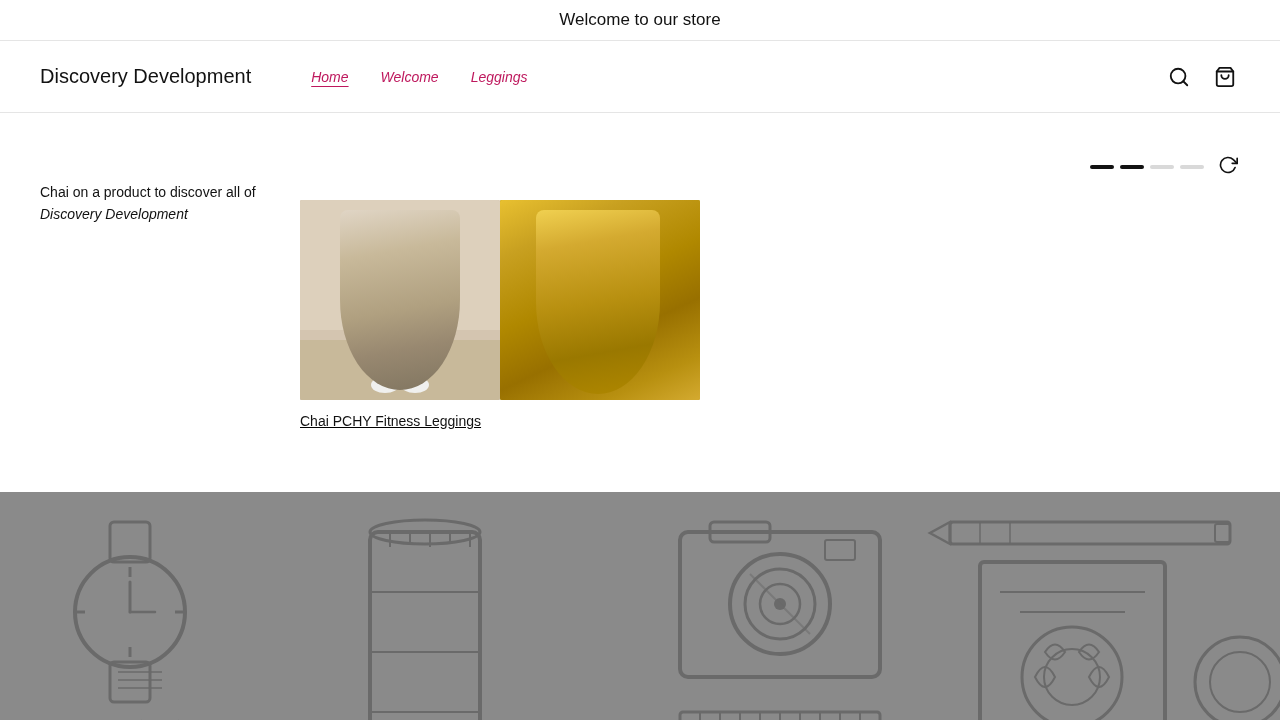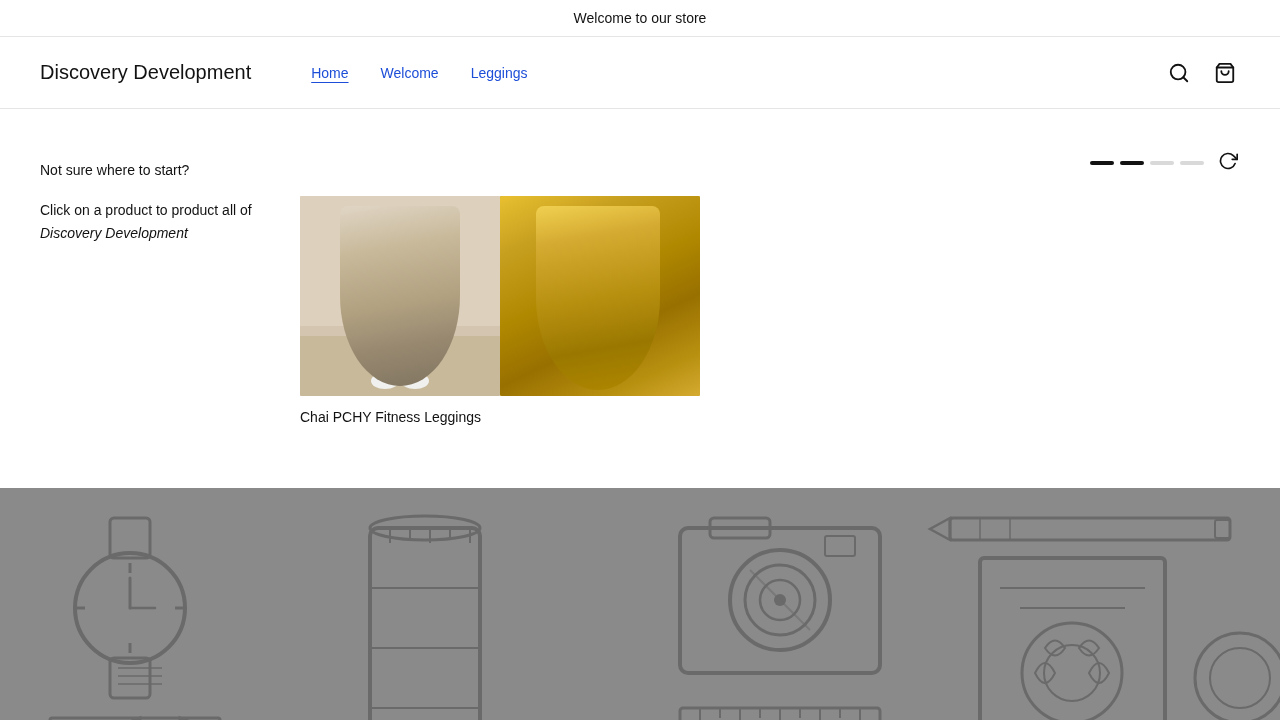--- a/index.html
+++ b/index.html
@@ -4,21 +4,21 @@
   <style>
     * { margin: 0; padding: 0; box-sizing: border-box; }
     body { font-family: -apple-system, BlinkMacSystemFont, 'Segoe UI', sans-serif; background: #fff; overflow-x: hidden; }
 
     
     .announcement-bar {
       background: #fff;
       border-bottom: 1px solid #e5e5e5;
       text-align: center;
       padding: 10px 20px;
-      font-size: 14px;
+      font-size: 17px;
       color: #121212;
     }
 
     
     .header {
       display: flex;
       align-items: center;
       padding: 0 40px;
       height: 72px;
       border-bottom: 1px solid #e5e5e5;
@@ -33,23 +33,24 @@
       white-space: nowrap;
     }
     .header-nav {
       display: flex;
       align-items: center;
       gap: 32px;
       flex: 1;
     }
     .nav-link {
       font-size: 14px;
-      color: #1d4ed8;
+      color: #be185d;
       text-decoration: none;
       cursor: pointer;
+      font-style: italic;
     }
     .nav-link.active {
       text-decoration: underline;
       text-underline-offset: 4px;
     }
     .header-icons {
       display: flex;
       align-items: center;
       gap: 16px;
     }
@@ -122,20 +123,21 @@
       border: none;
       cursor: pointer;
       padding: 2px;
       margin-left: 4px;
       color: #121212;
     }
 
     .products-grid {
       display: flex;
       flex-wrap: wrap;
+      text-decoration: underline;
     }
     .product-card {
       width: 200px;
       cursor: pointer;
     }
     .product-image-wrapper {
       width: 200px;
       height: 200px;
       overflow: hidden;
       border-radius: 2px;
@@ -240,24 +242,23 @@
         <path d="M16 10a4 4 0 01-8 0"></path>
       </svg>
     </button>
   </div>
 </header>
 
 <main class="main-content">
   <div class="product-section">
 
     <div class="sidebar-text">
-      <p>Not sure where to start?</p>
       <br>
       <p>
-        <span>Click on a product to product all of </span><span class="italic">Discovery Development</span>
+        <span>Chai on a product to discover all of </span><span class="italic">Discovery Development</span>
       </p>
     </div>
 
     <div class="products-area">
 
       <div class="products-header">
         <div class="pagination-dots">
           <div class="dot dark"></div>
           <div class="dot dark"></div>
           <div class="dot light"></div>

